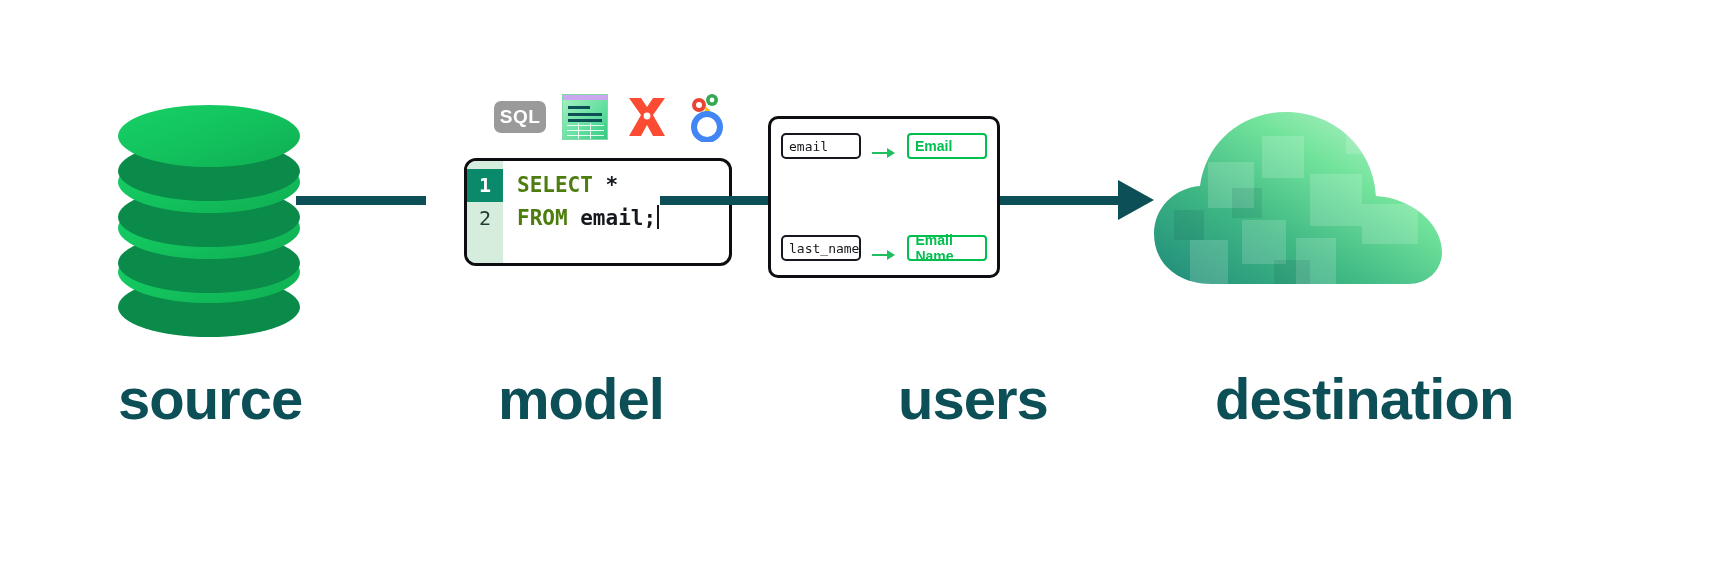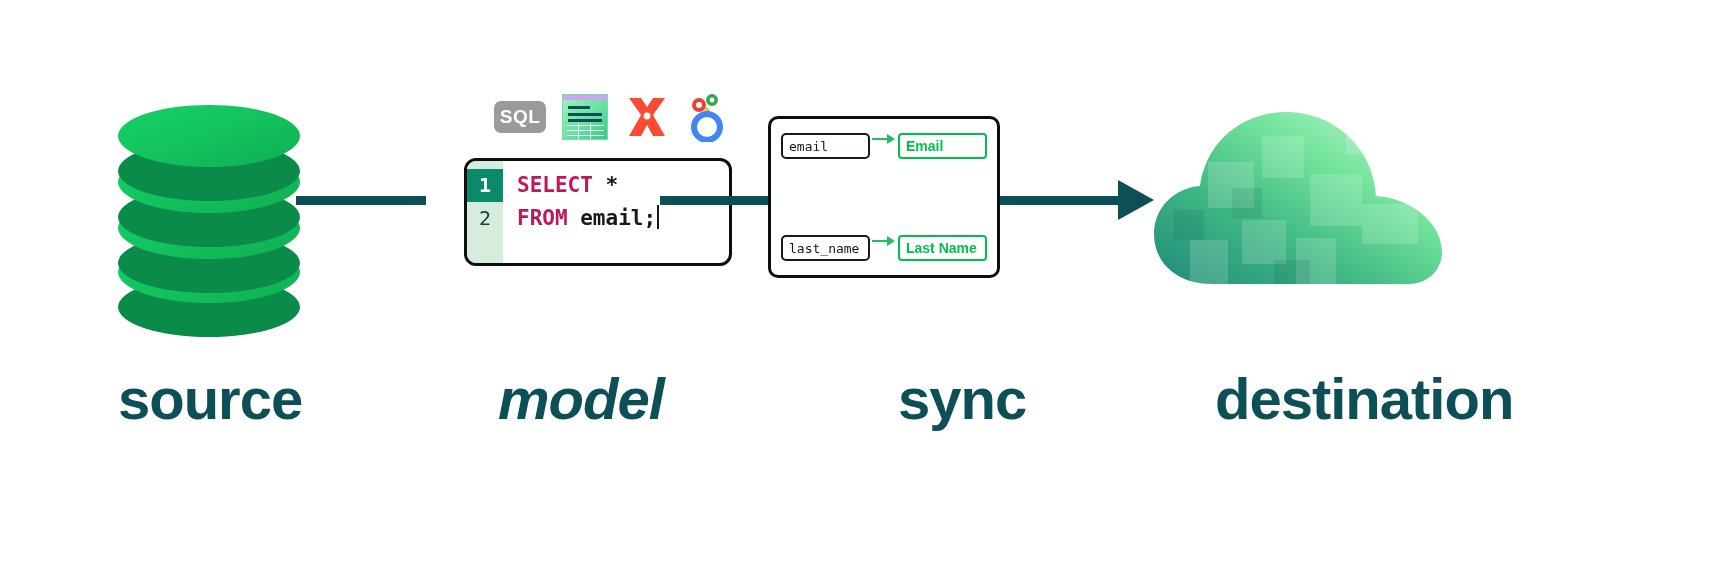--- a/index.html
+++ b/index.html
@@ -161,21 +161,21 @@
   }
   .code-line {
     height: 33px;
     line-height: 33px;
     font-family: "DejaVu Sans Mono", monospace;
     font-size: 21px;
     font-weight: bold;
     white-space: pre;
     color: #111318;
   }
-  .kw { color: #be185d; }
+  .kw { color: #4d7c0f; }
   .plain { color: #15181c; }
   .caret {
     display: inline-block;
     width: 2px;
     height: 24px;
     background: #15181c;
     vertical-align: -4px;
     margin-left: 1px;
   }
 
@@ -190,22 +190,22 @@
     border-radius: 10px;
     background: #ffffff;
     box-sizing: border-box;
     padding: 14px 10px;
     display: flex;
     flex-direction: column;
     justify-content: space-between;
   }
   .map-row {
     display: flex;
-    align-items: flex-start;
-    gap: 2px;
+    align-items: flex-end;
+    gap: 11px;
   }
   .src-field {
     width: 96px;
     height: 26px;
     border: 2px solid #15181c;
     border-radius: 5px;
     box-sizing: border-box;
     display: flex;
     align-items: center;
     padding-left: 6px;
@@ -264,21 +264,21 @@
     position: absolute;
     top: 365px;
     font-family: "Liberation Sans", sans-serif;
     font-weight: bold;
     font-size: 58px;
     letter-spacing: -1px;
     color: #0d4f56;
     white-space: nowrap;
   }
   .lbl-source { left: 118px; text-align: center; }
-  .lbl-model { left: 498px; font-style: italic; }
+  .lbl-model { left: 498px; }
   .lbl-sync { left: 898px; }
   .lbl-destination { left: 1215px; }
 </style>
 </head>
 <body>
 
 <div id="stage">
 
   <div class="db">
     <div class="db-shadow db-s4"></div>
@@ -352,21 +352,21 @@
       <div class="dst-field">Email</div>
     </div>
 
 
     <div class="map-row">
       <div class="src-field">last_name</div>
       <div class="map-arrow">
         <div class="shaft"></div>
         <div class="head"></div>
       </div>
-      <div class="dst-field">Last Name</div>
+      <div class="dst-field">Email Name</div>
     </div>
   </div>
 
   <div class="conn conn-3"></div>
   <div class="arrowhead"></div>
 
   <div class="cloud-wrap">
     <svg viewBox="0 0 310 200" width="310" height="200" aria-hidden="true">
       <defs>
         <linearGradient id="cloudGrad" x1="0" y1="1" x2="1" y2="0">
@@ -408,16 +408,16 @@
       <g clip-path="url(#cloudClip)" opacity="0.10">
         <rect x="82" y="88" width="30" height="30" fill="#06343b"></rect>
         <rect x="124" y="160" width="36" height="30" fill="#06343b"></rect>
         <rect x="24" y="110" width="30" height="30" fill="#06343b"></rect>
       </g>
     </svg>
   </div>
 
   <div class="stage-label lbl-source">source</div>
   <div class="stage-label lbl-model">model</div>
-  <div class="stage-label lbl-sync">sync</div>
+  <div class="stage-label lbl-sync">users</div>
   <div class="stage-label lbl-destination">destination</div>
 
 </div>
 
 </body></html>

